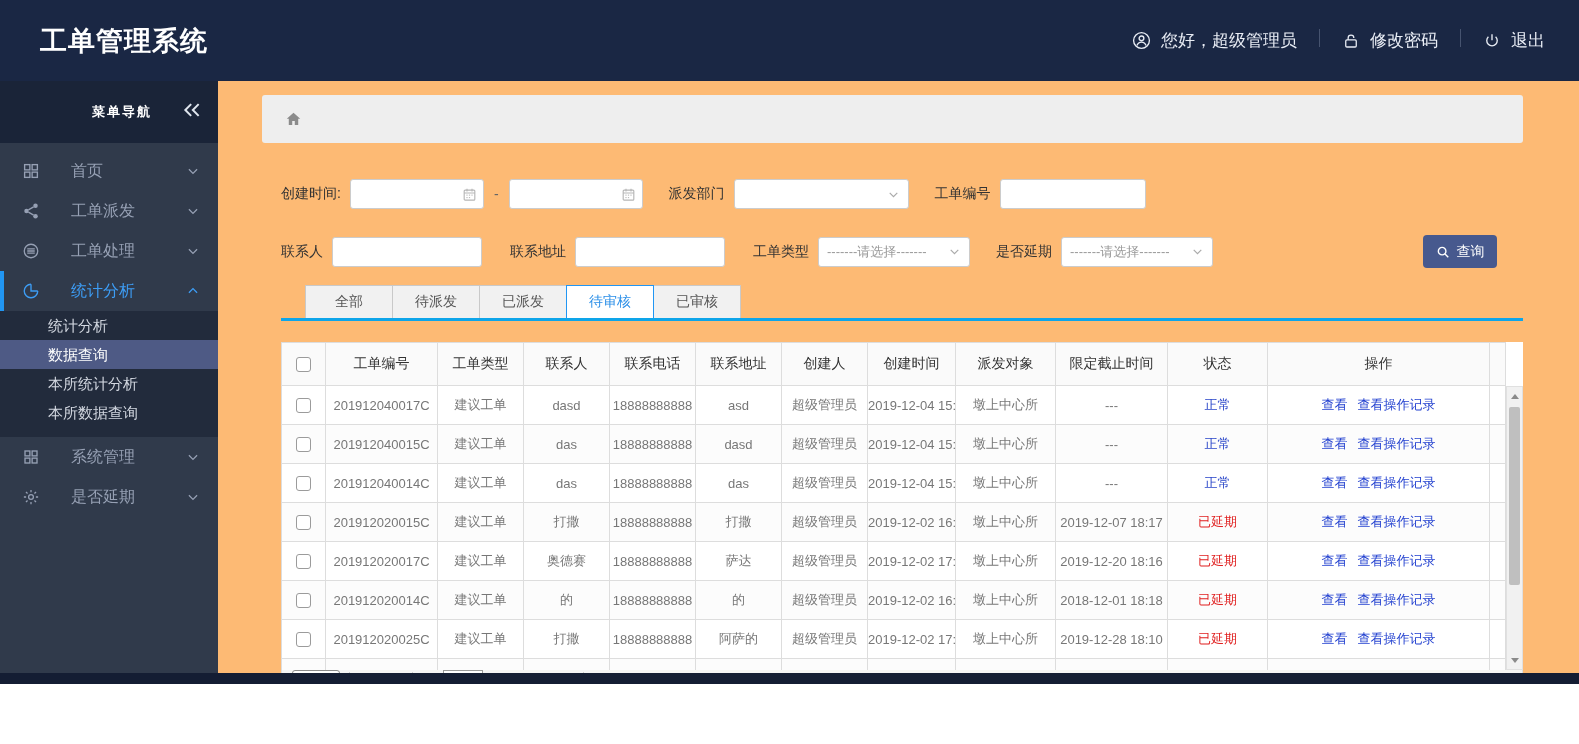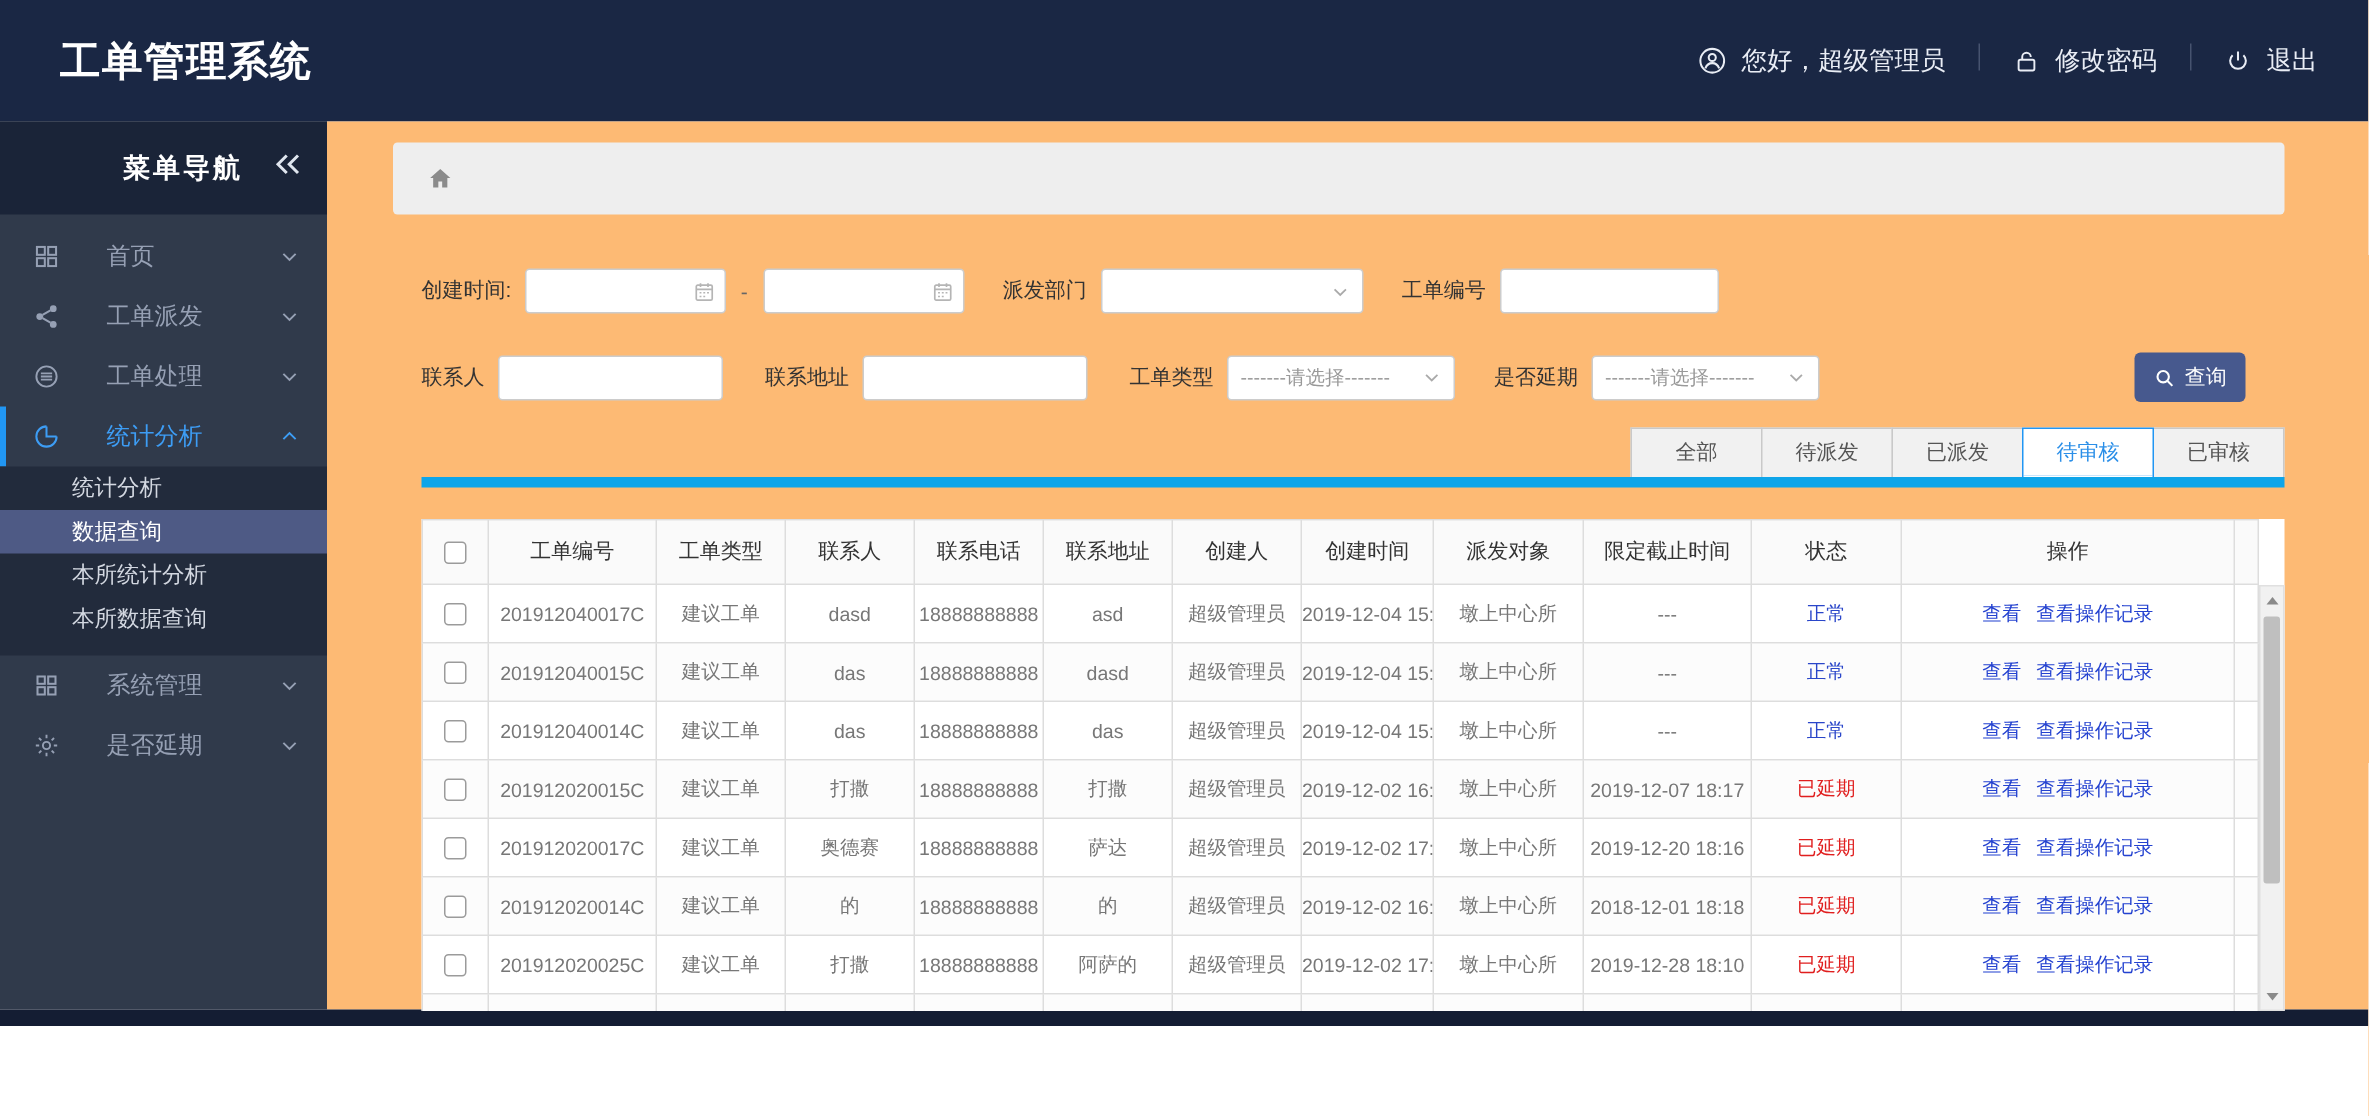--- a/index.html
+++ b/index.html
@@ -11,21 +11,21 @@
   .brand { color:#fff; font-size:27px; font-weight:bold; letter-spacing:1px; }
   .top-right { display:flex; align-items:flex-start; color:#e9edf5; font-size:17px; }
   .top-item { display:flex; align-items:center; gap:10px; cursor:pointer; }
   .top-item svg { display:block; }
   .tsep { width:1px; height:18px; background:#46536f; margin:0 22px; }
 
   
   .body { flex:1; display:flex; min-height:0; }
   .sidebar { width:218px; flex:none; background:#303a4b; display:flex; flex-direction:column; }
   .side-head { height:62px; flex:none; background:#1a2438; color:#fff; display:flex; align-items:center; position:relative; }
-  .side-title { flex:1; text-align:center; font-size:18px; font-weight:bold; letter-spacing:2px; padding-left:26px; }
+  .side-title { flex:1; text-align:center; font-size:13px; font-weight:bold; letter-spacing:2px; padding-left:26px; }
   .collapse { position:absolute; right:16px; top:50%; transform:translateY(-50%); color:#dfe5ee; cursor:pointer; }
   .menu { flex:1; padding-top:8px; overflow:hidden; }
   .menu-item { height:40px; display:flex; align-items:center; padding:0 18px 0 22px; color:#96a0b4; font-size:16px; cursor:pointer; }
   .menu-item .mi-icon { width:20px; margin-right:14px; display:flex; align-items:center; }
   .menu-item .mi-label { flex:1;margin-left:15px; }
   .menu-item .mi-chev { display:flex; align-items:center; }
   .menu-item.active { color:#3d9df5; border-left:4px solid #2196f3; padding-left:18px; }
   .submenu { background:#222b3c; padding-bottom:10px; }
   .submenu-item { height:29px; line-height:29px; padding-left:48px; color:#d3d8e1; font-size:15px; cursor:pointer; }
   .submenu-item.active { background:#4e5a85; color:#fff; }
@@ -42,21 +42,21 @@
   .tinput { height:30px; border:1px solid #ccc; border-radius:3px; background:#fff; font-size:13px; color:#333; padding:0 8px; outline:none; font-family:inherit; }
   .date-wrap { position:relative; display:flex; align-items:center; }
   .date-wrap .tinput { width:134px; padding-right:28px; }
   .cal-ic { position:absolute; right:7px; color:#b5b5b5; display:flex; pointer-events:none; }
   .dash { margin:0 10px; color:#666; font-size:14px; }
   .sel { height:30px; border:1px solid #ccc; border-radius:3px; background:#fff; display:flex; align-items:center; justify-content:space-between; padding:0 8px; font-size:13px; color:#999; cursor:pointer; }
   .sel .chev { color:#aaa; display:flex; }
   .gap26 { margin-left:26px; } .gap28 { margin-left:28px; }
   .btn-search { margin-left:auto; margin-right:26px; height:33px; min-width:74px; background:#47598e; color:#fff; border:none; border-radius:4px; font-size:14px; display:flex; align-items:center; justify-content:center; gap:7px; cursor:pointer; font-family:inherit; }
 
-  .tabs { display:flex; align-items:flex-end; margin:17px 0 0 19px; border-bottom:7px solid #0ea5e9; padding-left:24px;justify-content:flex-end; }
+  .tabs { display:flex; align-items:flex-end; margin:17px 0 0 19px; border-bottom:3px solid #0ea5e9; padding-left:24px; }
   .tab { min-width:88px; height:33px; display:flex; align-items:center; justify-content:center; background:#f1f1f1; border:1px solid #c9c9c9; border-bottom:none; color:#555; font-size:14px; cursor:pointer; position:relative; }
   .tab + .tab { margin-left:-1px; }
   .tab.active { background:#fff; border:1px solid #2196f3; color:#2b8fe8; z-index:2; }
   .tab.active::after { content:''; position:absolute; left:0; right:0; bottom:-1px; height:1px; background:#fff; }
 
   .grid { margin:21px 0 0 19px; position:relative; }
   .tbl-clip { height:328px; overflow:hidden; background:#fff; }
   table { border-collapse:collapse; table-layout:fixed; width:calc(100% - 17px); }
   th, td { border:1px solid #ddd; text-align:center; overflow:hidden; white-space:nowrap; }
   th { height:43px; background:#fafafa; color:#333; font-size:14px; font-weight:normal; }

